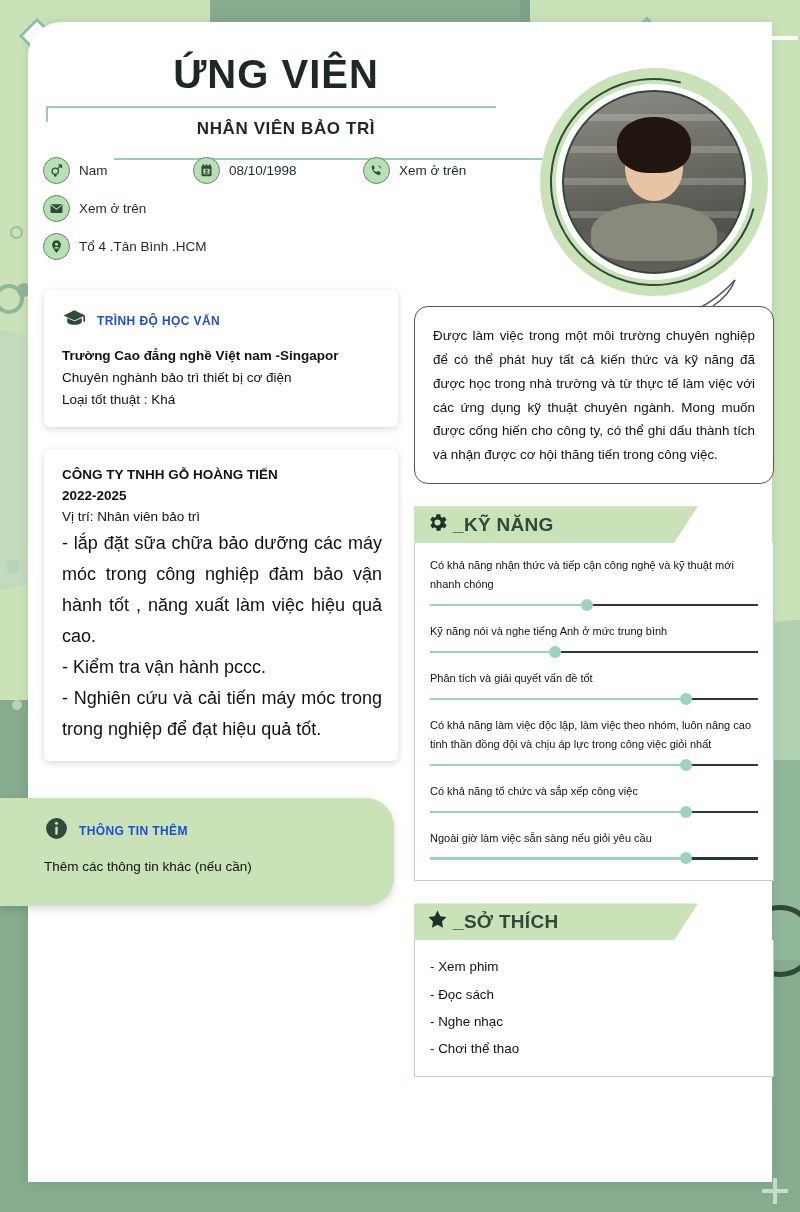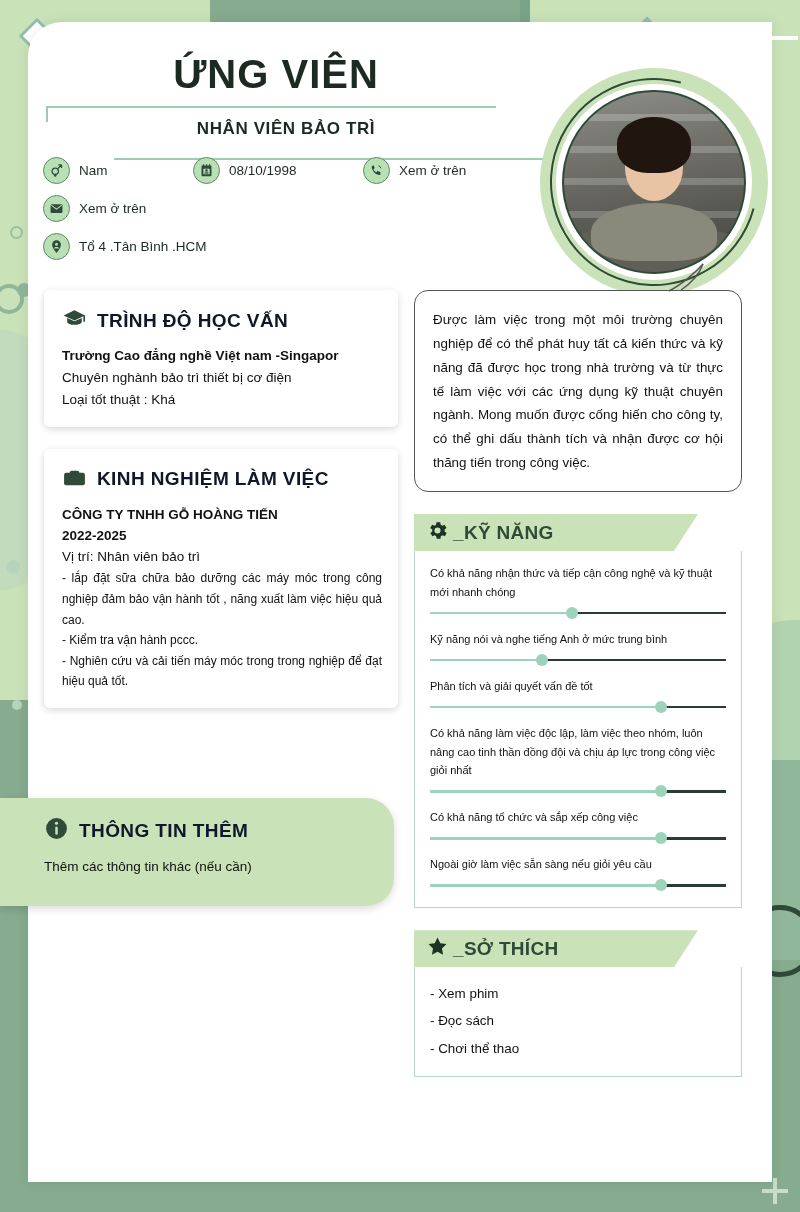--- a/index.html
+++ b/index.html
@@ -191,37 +191,37 @@
   }
   .ph-coat {
     position:absolute; left:50%; bottom:0; width:170px; height:46px;
     transform:translateX(-50%);
     background:#5f5f57; border-radius:40% 40% 0 0;
   }
 
   
   .cols { position:absolute; left:0; top:268px; width:744px; }
   .col-left { position:absolute; left:0; top:0; width:370px; }
-  .col-right { position:absolute; left:386px; top:0; width:328px; }
+  .col-right { position:absolute; left:386px; top:16px; width:360px; }
 
   
   .card {
     background:#fff; border-radius:6px;
     box-shadow:0 2px 7px rgba(0,0,0,.16);
     padding:16px 16px 16px 18px;
     margin:0 0 22px 16px;
   }
   .card-head { display:flex; align-items:center; margin-bottom:11px; }
   .card-head svg { width:25px; height:25px; fill:#2f4a38; margin-right:10px; flex:none; }
   .card-title {
-    font-size:19px; font-weight:bold; color:#0f172a; letter-spacing:.4px;
+    font-size:12px; font-weight:bold; color:#1d4ed8; letter-spacing:.4px;
   }
   .bold-line { font-size:13.5px; font-weight:bold; color:#111; line-height:1.55; }
   .norm-line { font-size:13.5px; color:#111; line-height:1.62; }
-  .just-line { font-size:12px; color:#111; line-height:1.72; text-align:justify; }
+  .just-line { font-size:18px; color:#111; line-height:1.72; text-align:justify; }
 
   
   .extra {
     position:absolute; left:-28px; top:508px; width:394px;
     background:#c9e2b8;
     border-top-right-radius:28px; border-bottom-right-radius:28px;
     padding:18px 18px 28px 44px;
     box-shadow:0 3px 8px rgba(0,0,0,.14);
   }
 
@@ -403,29 +403,20 @@
               </svg>
           </span>
           <span class="card-title">TRÌNH ĐỘ HỌC VẤN</span>
         </div>
         <div class="bold-line">Trường Cao đẳng nghề Việt nam -Singapor</div>
         <div class="norm-line">Chuyên nghành bảo trì thiết bị cơ điện</div>
         <div class="norm-line">Loại tốt thuật : Khá</div>
       </div>
 
       <div class="card">
-        <div class="card-head">
-          <span>
-            <svg viewBox="0 0 24 24">
-                <rect x="2" y="7.5" width="20" height="12" rx="2"></rect>
-                <path d="M9 5.5h6a1.5 1.5 0 0 1 1.5 1.5v1h-9V7A1.5 1.5 0 0 1 9 5.5z"></path>
-              </svg>
-          </span>
-          <span class="card-title">KINH NGHIỆM LÀM VIỆC</span>
-        </div>
         <div class="bold-line">CÔNG TY TNHH GỖ HOÀNG TIẾN</div>
         <div class="bold-line">2022-2025</div>
         <div class="norm-line">Vị trí: Nhân viên bảo trì</div>
         <div class="just-line">- lắp đặt sữa chữa bảo dưỡng các máy móc trong công nghiệp đảm bảo vận hành tốt , năng xuất làm việc hiệu quả cao.</div>
         <div class="just-line">- Kiểm tra vận hành pccc.</div>
         <div class="just-line">- Nghiên cứu và cải tiến máy móc trong trong nghiệp để đạt hiệu quả tốt.</div>
       </div>
 
       <div class="extra">
         <div class="card-head">
@@ -528,19 +519,20 @@
           <span>
             <svg viewBox="0 0 24 24">
                 <path d="M12 2.6l2.9 5.9 6.5.95-4.7 4.6 1.1 6.45L12 17.45 6.2 20.5l1.1-6.45L2.6 9.45l6.5-.95z"></path>
               </svg>
           </span>
           <span class="sec-title">SỞ THÍCH</span>
         </div>
         <div class="sec-body">
           <div class="hobby">- Xem phim</div>
           <div class="hobby">- Đọc sách</div>
+          <div class="hobby">- Nghe nhạc</div>
           <div class="hobby">- Chơi thể thao</div>
         </div>
       </div>
 
     </div>
   </div>
 </div>
 
 </body></html>

